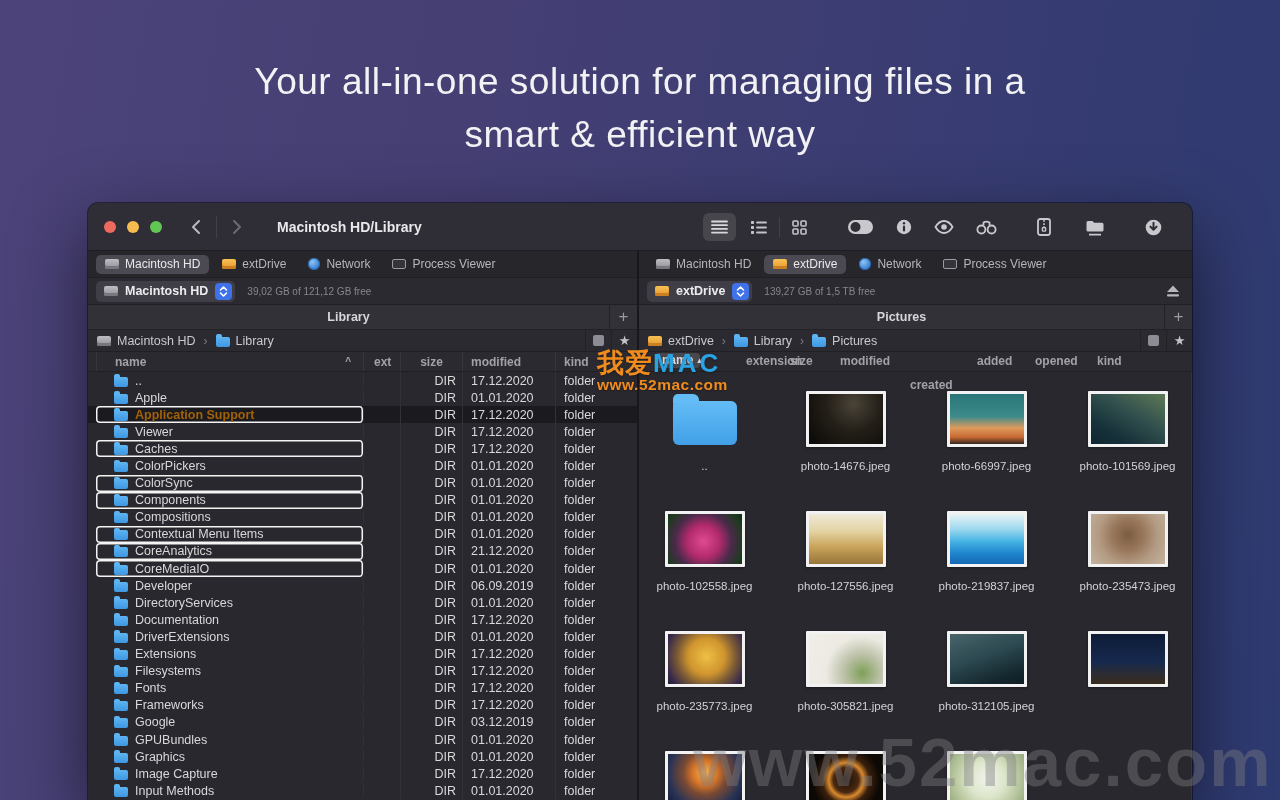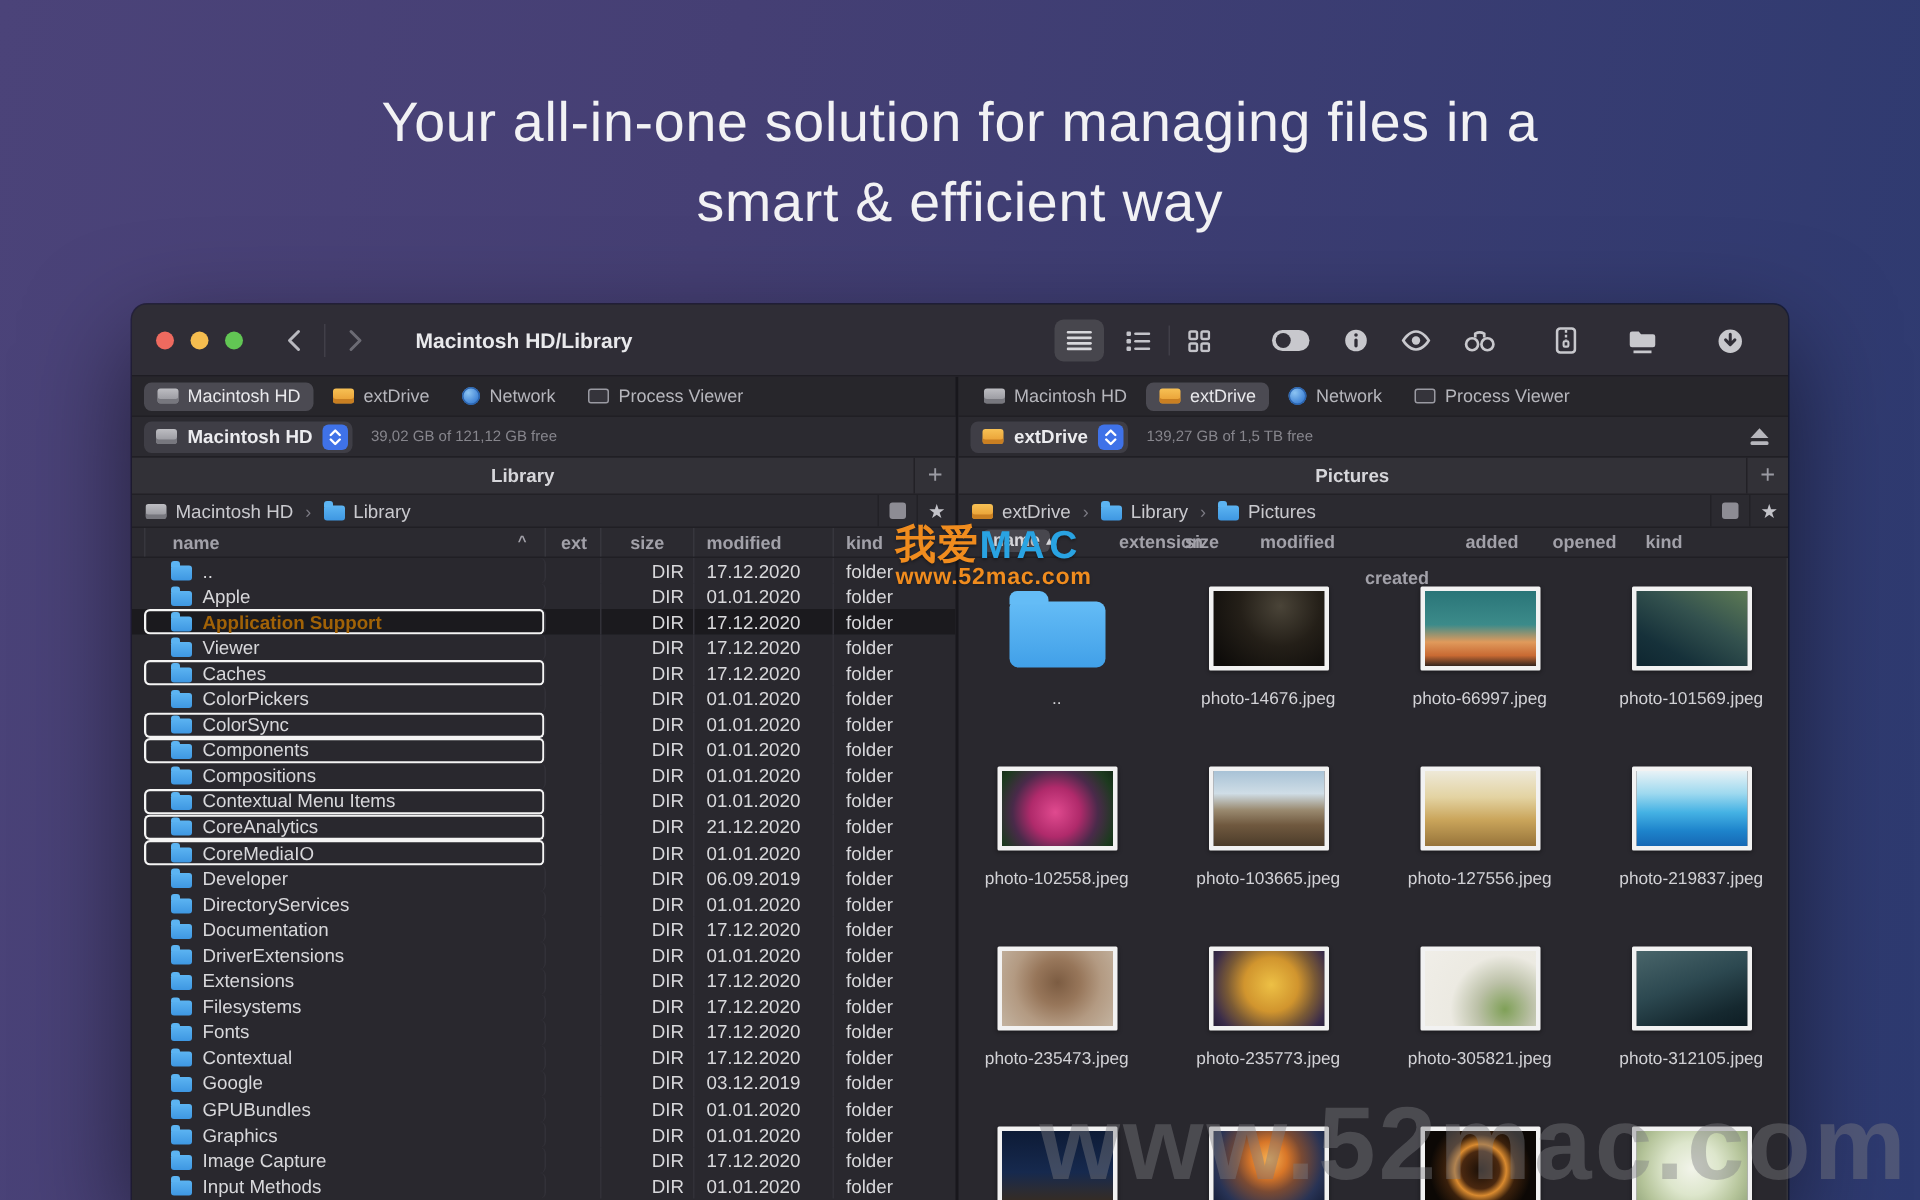--- a/index.html
+++ b/index.html
@@ -524,21 +524,21 @@
                 <span>Fonts</span>
               </span>
               <span class="cell c-ext"></span>
               <span class="cell c-size">DIR</span>
               <span class="cell c-mod">17.12.2020</span>
               <span class="cell c-kind">folder</span>
             </div>
             <div class="row">
               <span class="cell c-name">
                 <span class="fold"></span>
-                <span>Contextual</span>
+                <span>Frameworks</span>
               </span>
               <span class="cell c-ext"></span>
               <span class="cell c-size">DIR</span>
               <span class="cell c-mod">17.12.2020</span>
               <span class="cell c-kind">folder</span>
             </div>
             <div class="row">
               <span class="cell c-name">
                 <span class="fold"></span>
                 <span>Google</span>
@@ -696,26 +696,20 @@
               <div class="glabel">photo-101569.jpeg</div>
             </div>
             <div class="gitem">
               <div class="thumbwrap">
                 <div class="thumb" style="background: radial-gradient(circle at 48% 55%, rgb(224, 74, 143), rgb(176, 42, 107) 35%, rgb(74, 42, 74) 60%, rgb(29, 58, 31) 85%, rgb(20, 42, 22));"></div>
               </div>
               <div class="glabel">photo-102558.jpeg</div>
             </div>
             <div class="gitem">
               <div class="thumbwrap">
-                <div class="thumb" style="background: linear-gradient(rgb(168, 194, 214), rgb(207, 221, 230) 30%, rgb(154, 138, 112) 52%, rgb(112, 89, 63) 72%, rgb(76, 60, 42));"></div>
-              </div>
-              <div class="glabel">photo-103665.jpeg</div>
-            </div>
-            <div class="gitem">
-              <div class="thumbwrap">
                 <div class="thumb" style="background: linear-gradient(rgb(238, 233, 216), rgb(227, 211, 162) 35%, rgb(202, 165, 91) 65%, rgb(151, 116, 58));"></div>
               </div>
               <div class="glabel">photo-127556.jpeg</div>
             </div>
             <div class="gitem">
               <div class="thumbwrap">
                 <div class="thumb" style="background: linear-gradient(rgb(232, 242, 246), rgb(158, 217, 239) 30%, rgb(69, 178, 228) 55%, rgb(29, 131, 203) 80%, rgb(22, 104, 180));"></div>
               </div>
               <div class="glabel">photo-219837.jpeg</div>
             </div>

